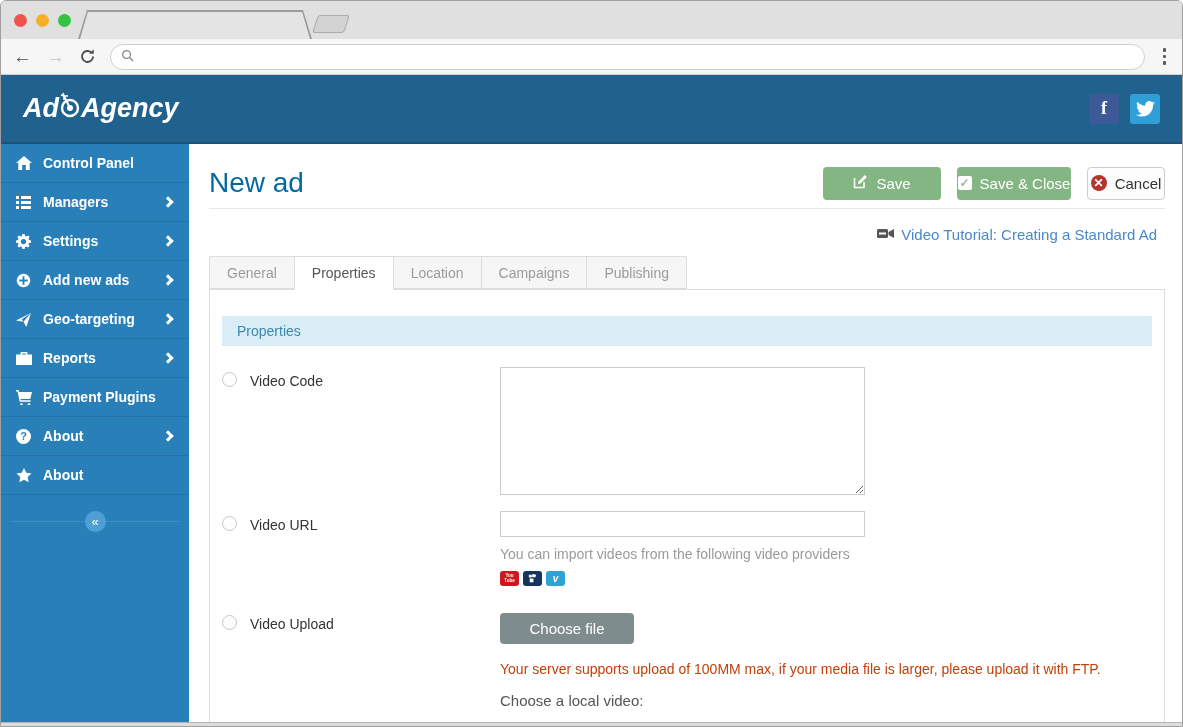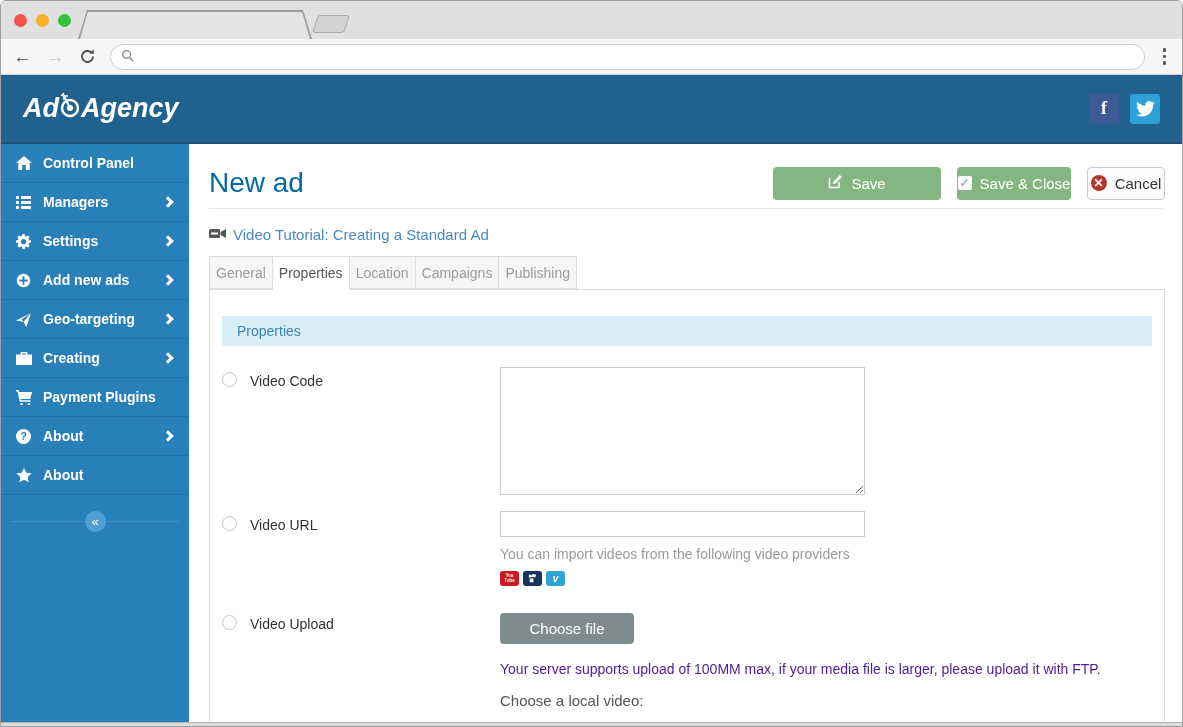--- a/index.html
+++ b/index.html
@@ -55,33 +55,33 @@
   .collapse-btn { width:21px; height:21px; border-radius:50%; background:#4f9fd4; color:#fff;
                   font-size:13px; display:flex; align-items:center; justify-content:center; z-index:1; }
 
   .main { flex:1; background:#fff; padding:0 17px 0 20px; overflow:hidden; }
   .title-row { display:flex; align-items:center; justify-content:space-between; padding-top:14px; height:64px; }
   .page-title { font-size:28px; color:#0369a1; font-weight:normal; }
   .actions { display:flex; gap:16px; align-items:center; }
   .btn { height:33px; border-radius:4px; border:none; display:flex; align-items:center; justify-content:center;
          gap:8px; font-size:15px; cursor:pointer; font-family:"Liberation Sans", sans-serif; }
   .btn.green { background:#83b683; color:#fff; }
-  .btn.save { width:168px; }
+  .btn.save { width:118px; }
   .btn.saveclose { width:114px; }
   .btn.cancel { width:78px; background:#fdfdfd; border:1px solid #ccc; color:#333; }
   .chk-ic { width:14px; height:14px; background:#fff; border-radius:2px; color:#9fb3a0;
             font-size:12px; font-weight:bold; display:flex; align-items:center; justify-content:center; }
   .x-ic { width:16px; height:16px; border-radius:50%; background:#b5342e; color:#fff;
           font-size:12px; font-weight:bold; display:flex; align-items:center; justify-content:center; line-height:1; }
   .hr { height:1px; background:#e8e8e8; }
-  .tut-row { display:flex; justify-content:flex-start; align-items:center; gap:7px; padding:13px 8px 0 0; height:38px; }
+  .tut-row { display:flex; justify-content:flex-end; align-items:center; gap:7px; padding:13px 8px 0 0; height:38px; }
   .tut-link { color:#4a88c7; font-size:15px; text-decoration:none; }
 
   .tabs { display:flex; margin-top:9px; position:relative; z-index:2; }
-  .tab { padding:0 6px; height:33px; display:flex; align-items:center; font-size:14px; color:#9b9b9b;
+  .tab { padding:0 17px; height:33px; display:flex; align-items:center; font-size:14px; color:#9b9b9b;
          background:#f6f6f6; border:1px solid #ddd; border-right:none; cursor:pointer; }
   .tab:last-child { border-right:1px solid #ddd; }
   .tab.active { background:#fff; color:#555; border-bottom:1px solid #fff; margin-bottom:-1px; height:34px;
                 border-right:1px solid #ddd; }
   .tab.active + .tab { border-left:none; }
   .panel { border:1px solid #ddd; border-bottom:none; padding:12px; height:443px; overflow:hidden; position:relative; z-index:1; }
   .info-bar { margin-top:14px; background:#d9edf7; color:#3a87ad; font-size:14px; padding:7px 15px; }
 
   .form-row { display:flex; margin-top:21px; }
   .row-label { width:278px; flex:none; display:flex; gap:13px; padding-left:0; padding-top:5px; align-items:flex-start; }
@@ -92,21 +92,21 @@
   textarea.code { width:365px; height:128px; border:1px solid #ccc; resize:both; font-family:"Liberation Sans", sans-serif; }
   input.url { width:365px; height:26px; border:1px solid #ccc; padding:0 6px; font-family:"Liberation Sans", sans-serif; }
   .helper { color:#9a9a9a; font-size:14px; margin-top:9px; }
   .providers { display:flex; gap:4px; margin-top:9px; }
   .prov { width:19px; height:15px; border-radius:3px; display:flex; align-items:center; justify-content:center; cursor:pointer; }
   .prov.yt { background:#cc181e; color:#fff; font-size:4.5px; font-weight:bold; line-height:1.1; text-align:center; flex-direction:column; }
   .prov.dm { background:#14355c; }
   .prov.vm { background:#2fa3d5; color:#fff; font-size:10px; font-weight:bold; font-style:italic; }
   .choosefile { margin-top:3px; width:134px; height:31px; background:#7f8c8d; color:#fff; border:none;
                 border-radius:4px; font-size:15px; cursor:pointer; font-family:"Liberation Sans", sans-serif; }
-  .warn { color:#4c1d95; font-size:14px; margin-top:17px; }
+  .warn { color:#c2410c; font-size:14px; margin-top:17px; }
   .local-lbl { color:#555; font-size:15px; margin-top:15px; }
 
   .bottom-frame { height:4px; background:#dcdcdc; border-top:1px solid #b3b3b3; flex:none; }
 </style>
 </head>
 <body>
 
 <div class="window">
 
   <div class="tabstrip">
@@ -224,21 +224,21 @@
         </span>
         <span class="lbl">Geo-targeting</span>
         <span class="chev"></span>
       </div>
       <div class="s-item">
         <span class="ic">
           <svg width="16" height="13" viewBox="0 0 16 13">
               <path fill="#fff" d="M5.5 0h5a1 1 0 0 1 1 1v1.5H16V13H0V2.5h4.5V1a1 1 0 0 1 1-1zm.5 2.5h4V1.6H6zM0 6h16v1.3H9.5v1.4h-3V7.3H0z"></path>
             </svg>
         </span>
-        <span class="lbl">Creating</span>
+        <span class="lbl">Reports</span>
         <span class="chev"></span>
       </div>
       <div class="s-item">
         <span class="ic">
           <svg width="16" height="15" viewBox="0 0 16 15">
               <path fill="#fff" d="M0 0h2.5l.6 2H16l-1.8 7H4.6l.3 1.2h9.6v1.5H3.7L1.6 1.5H0zM5.5 13.2a1.4 1.4 0 1 1 0 2.8 1.4 1.4 0 0 1 0-2.8zm7.5 0a1.4 1.4 0 1 1 0 2.8 1.4 1.4 0 0 1 0-2.8z"></path>
             </svg>
         </span>
         <span class="lbl">Payment Plugins</span>
       </div>

